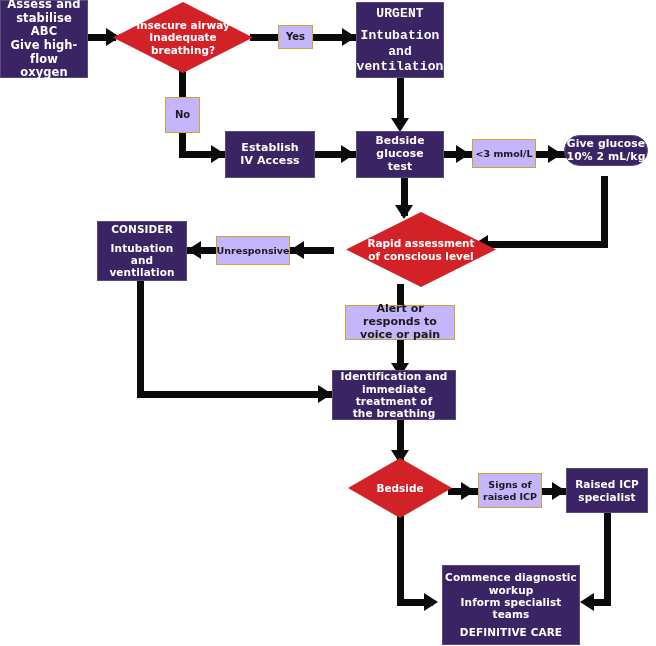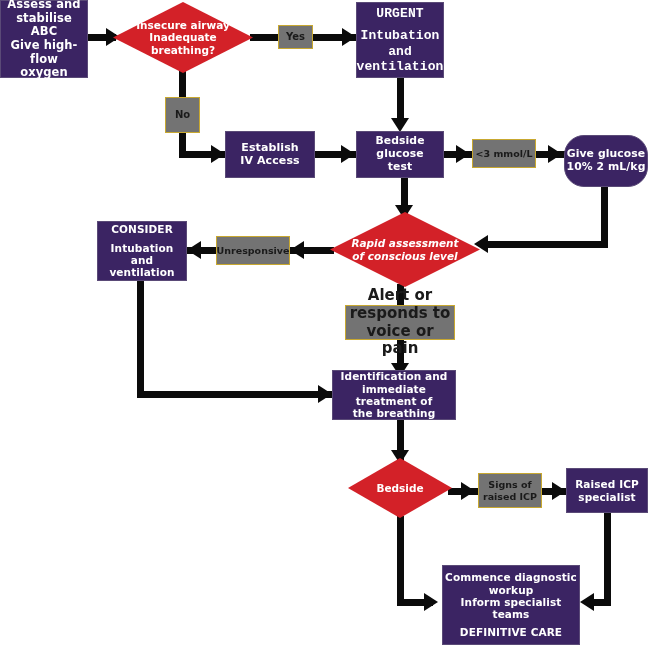--- a/index.html
+++ b/index.html
@@ -51,21 +51,21 @@
     display: flex;
     flex-direction: column;
     align-items: center;
     justify-content: center;
     text-align: center;
     color: #ffffff;
     font-weight: bold;
     pointer-events: none;
   }
   .yellow {
-    background: #737373;
+    background: #c4b5fd;
     color: #1a1a1a;
     font-weight: bold;
     border: 1px solid #c8a830;
   }
   .ln {
     position: absolute;
     background: #0b0b0b;
     z-index: 1;
   }
   .arrowhead {
@@ -191,47 +191,47 @@
 
   <div class="node proc" style="left:356px; top:131px; width:88px; height:47px; font-size:10.8px;">
     <div class="tline">Bedside glucose</div>
     <div class="tline">test</div>
   </div>
 
   <div class="node yellow" style="left:472px; top:139px; width:64px; height:29px; font-size:9.5px;">
     <div class="tline">&lt;3 mmol/L</div>
   </div>
 
-  <div class="node proc" style="left:564px; top:135px; width:84px; height:52px; font-size:10.8px;border-radius:20px;">
+  <div class="node proc" style="left:564px; top:135px; width:84px; height:31px; font-size:10.8px;border-radius:20px;">
     <div class="tline">Give glucose</div>
     <div class="tline">10% 2 mL/kg</div>
   </div>
 
   <div class="node proc" style="left:97px; top:221px; width:90px; height:60px; font-size:10.5px;">
     <div class="tline">CONSIDER</div>
     <div class="gap"></div>
     <div class="tline">Intubation and</div>
     <div class="tline">ventilation</div>
   </div>
 
   <div class="node yellow" style="left:216px; top:236px; width:74px; height:29px; font-size:9.5px;">
     <div class="tline">Unresponsive</div>
   </div>
 
-  <div class="dec-wrap" style="left:330px; top:212px; width:150px; height:75px;font-style:italic;">
+  <div class="dec-wrap" style="left:346px; top:212px; width:150px; height:75px;">
     <svg width="150" height="75" viewBox="0 0 150 75">
       <polygon points="75,0 150,37.5 75,75 0,37.5" fill="#d32128"></polygon>
     </svg>
     <div class="dec-label" style="font-size:10.5px;">
       <div class="tline">Rapid assessment</div>
       <div class="tline">of conscious level</div>
     </div>
   </div>
 
-  <div class="node yellow" style="left:345px; top:305px; width:110px; height:35px; font-size:15px;">
+  <div class="node yellow" style="left:345px; top:305px; width:110px; height:35px; font-size:11px;">
     <div class="tline">Alert or responds to</div>
     <div class="tline">voice or pain</div>
   </div>
 
   <div class="node proc" style="left:332px; top:370px; width:124px; height:50px; font-size:10.5px;">
     <div class="tline">Identification and</div>
     <div class="tline">immediate treatment of</div>
     <div class="tline">the breathing</div>
   </div>
 

